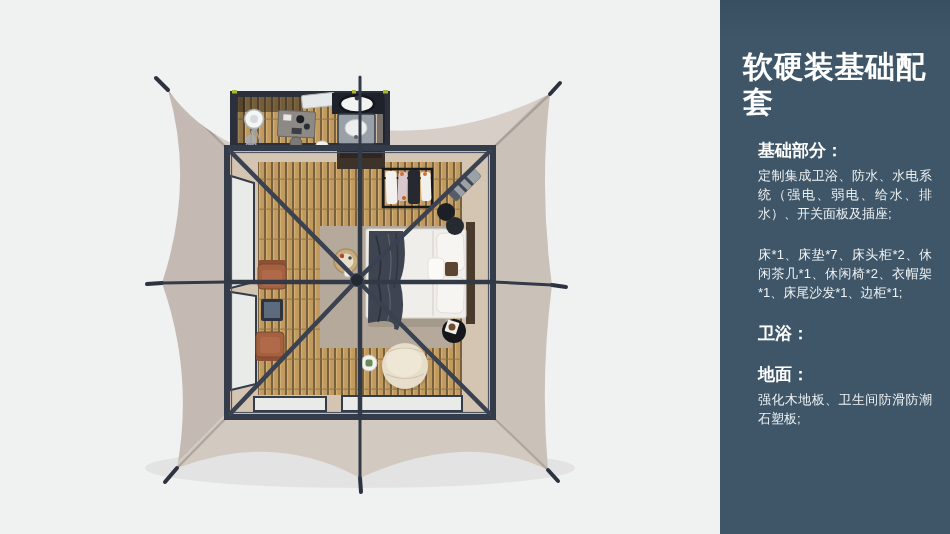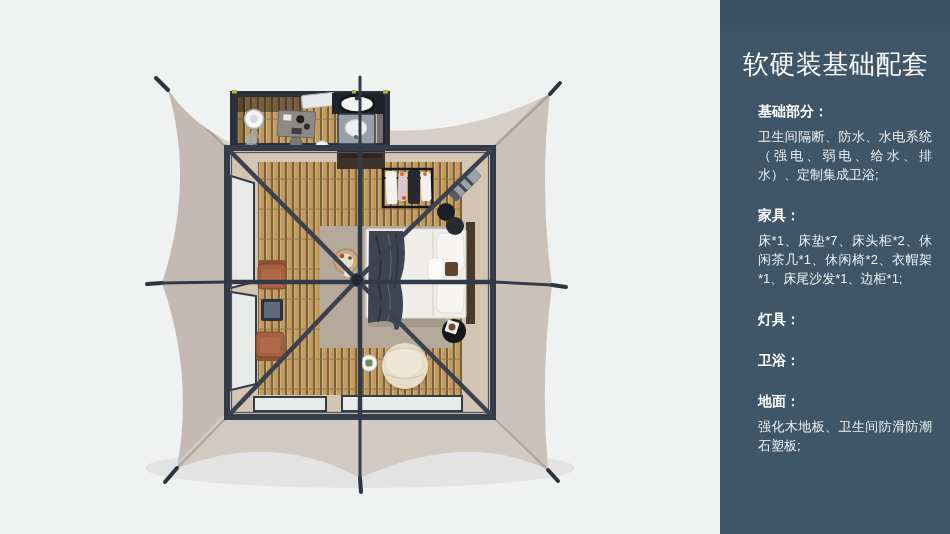--- a/index.html
+++ b/index.html
@@ -16,26 +16,26 @@
   .floorplan{position:absolute;left:0;top:0;}
   .panel{
     position:absolute;left:720px;top:0;width:230px;height:534px;
     box-sizing:border-box;
     background:linear-gradient(180deg,#37four 0,var(--panel-bg) 0);
     background:linear-gradient(180deg,#364f61 0%,var(--panel-bg) 7%,var(--panel-bg) 100%);
     color:var(--panel-text);
   }
   .panel-title{
     margin:50px 18px 0 23px;
-    font-size:26px;font-weight:normal;line-height:1.15;letter-spacing:.5px;
+    font-size:30px;font-weight:bold;line-height:1.15;letter-spacing:.5px;
   }
   .sections{margin:4px 18px 0 38px;}
   .spec-section{margin-top:22px;}
   .spec-section h2{
-    margin:0 0 6px 0;font-size:14px;font-weight:bold;line-height:19px;color:#ffffff;
+    margin:0 0 6px 0;font-size:17px;font-weight:bold;line-height:19px;color:#ffffff;
   }
   .spec-section p{
     margin:0;font-size:13px;line-height:19px;color:#eef2f4;
     text-align:justify;
   }
 </style>
 </head>
 <body>
 
 <div class="stage">
@@ -246,28 +246,26 @@
       </g>
       <circle cx="357" cy="280" r="6.5" fill="#232833" stroke="#434b5c" stroke-width="1"></circle>
     </g>
   </svg>
 
   <aside class="panel">
     <h1 class="panel-title">软硬装基础配套</h1>
     <div class="sections">
       <section class="spec-section">
         <h2>基础部分：</h2>
-        <p>卫生间隔断、防水、水电系统（强电、弱电、给水、排水）、定制集成卫浴;</p>
-      </section>
-      <section class="spec-section">
-        <h2>家具：</h2>
+        <p>定制集成卫浴、防水、水电系统（强电、弱电、给水、排水）、开关面板及插座;</p>
+      </section>
+      <section class="spec-section">
         <p>床*1、床垫*7、床头柜*2、休闲茶几*1、休闲椅*2、衣帽架*1、床尾沙发*1、边柜*1;</p>
       </section>
       <section class="spec-section">
-        <h2>灯具：</h2>
       </section>
       <section class="spec-section">
         <h2>卫浴：</h2>
       </section>
       <section class="spec-section">
         <h2>地面：</h2>
         <p>强化木地板、卫生间防滑防潮石塑板;</p>
       </section>
     </div>
   </aside>

